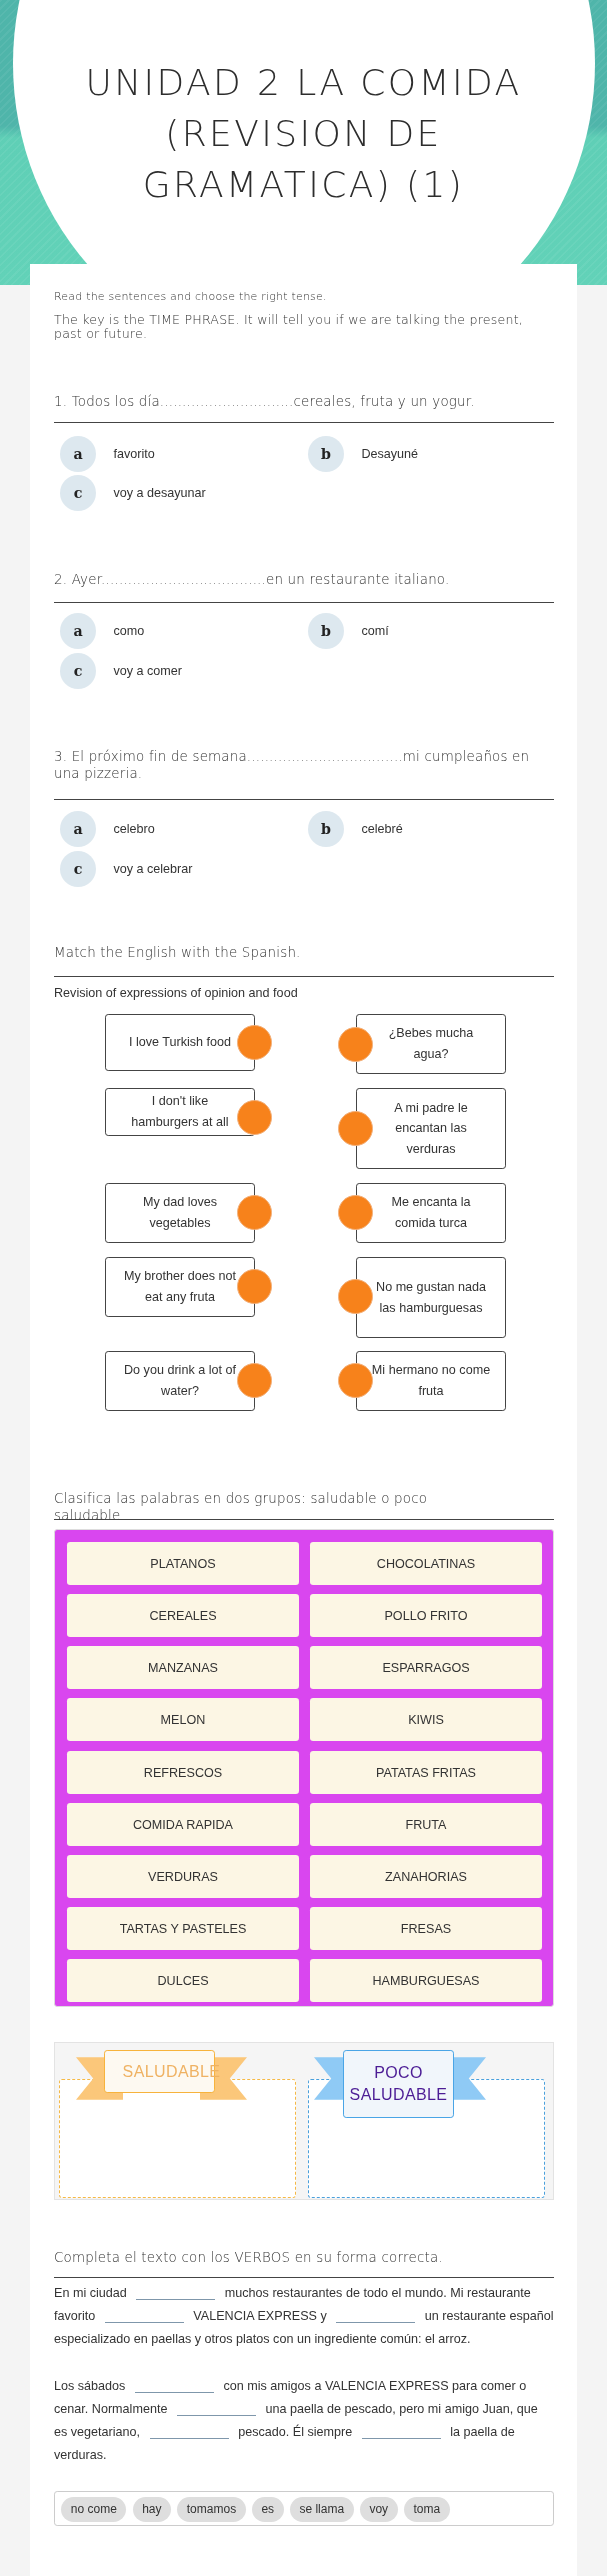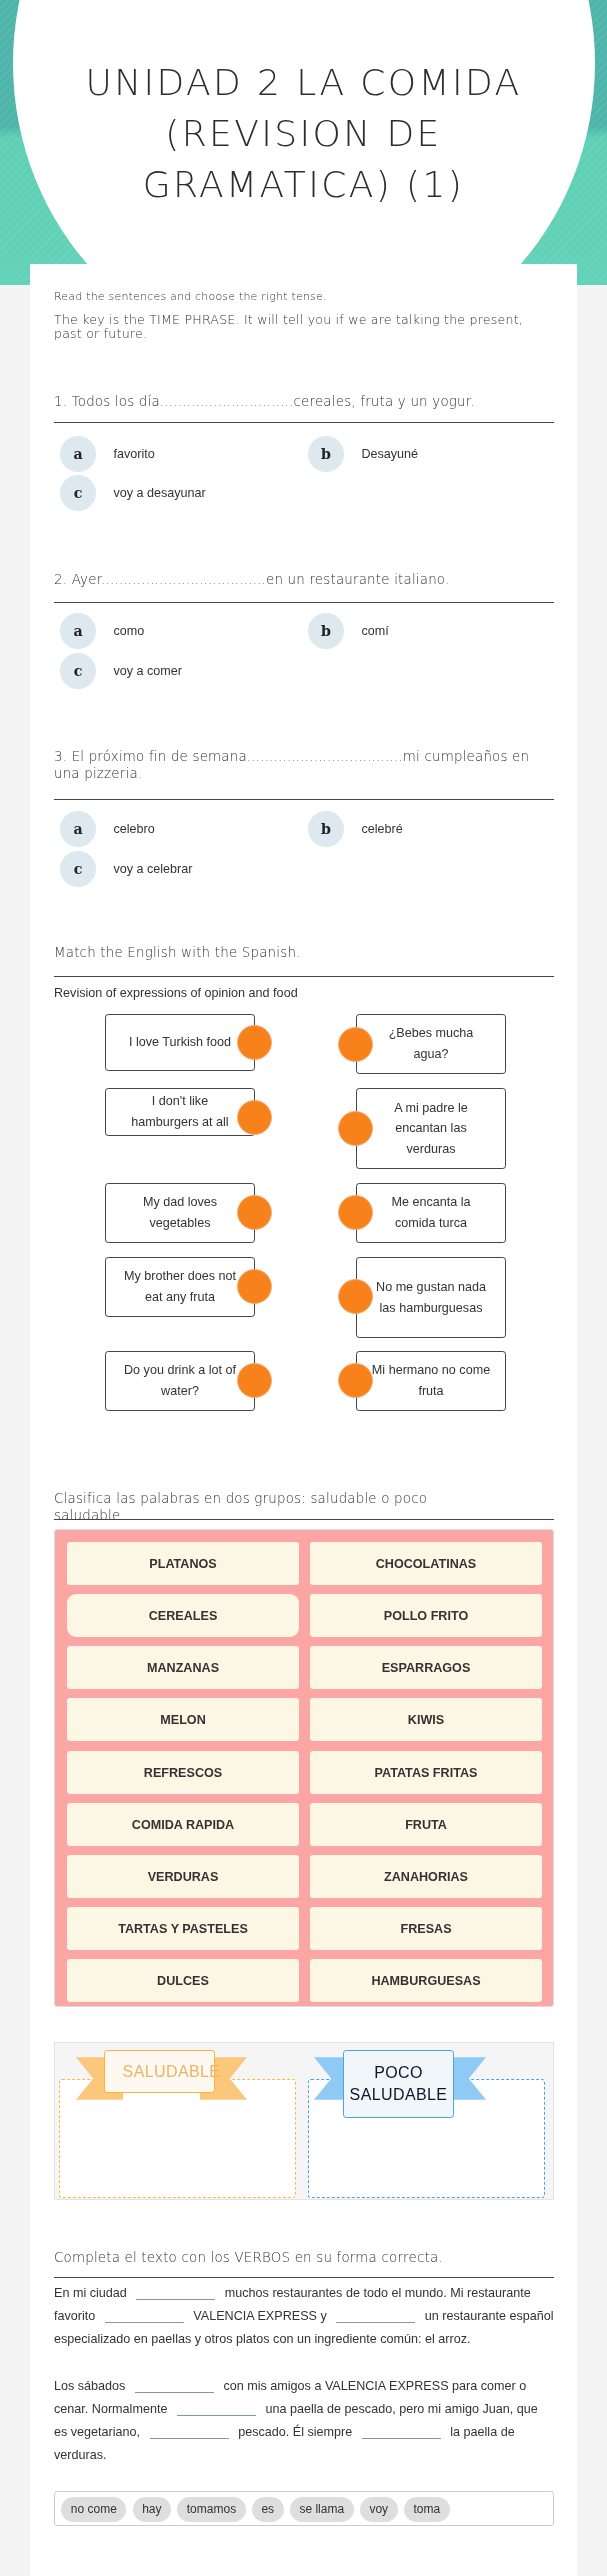--- a/index.html
+++ b/index.html
@@ -65,21 +65,21 @@
     text-align: center; font-size: 12.6px; line-height: 20.6px; color: #333; padding: 3.2px 14.2px;
   }
   .dot {
     position: absolute; width: 35px; height: 35px; border-radius: 50%;
     background: #f7821b; border: 1.6px solid #f3b07a;
   }
 
   
   .cls-box {
     position: absolute; left: 24px; top: 1265px; width: 500px; height: 478px;
-    border: 0.8px solid #ddd; border-radius: 3.2px; background: #fca5a5; font-weight: bold;
+    border: 0.8px solid #ddd; border-radius: 3.2px; background: #d946ef;
   }
   .chip {
     position: absolute; width: 232px; height: 43px;
     background: #fcf6e4; border-radius: 3.2px;
     display: flex; align-items: center; justify-content: center;
     font-size: 12.6px; color: #333;
   }
 
   
   .drop-wrap {
@@ -88,21 +88,21 @@
   }
   .zone { position: absolute; top: 36px; width: 237px; height: 119px; border: 1.6px dashed; border-radius: 3.2px; background: #fff; }
   .zone.orange { left: 4px; border-color: #f5b945; }
   .zone.blue { left: 253px; border-color: #4aa0dc; }
   .ribbon-tail { position: absolute; width: 47px; height: 43px; }
   .banner {
     position: absolute; display: flex; align-items: center; justify-content: center; text-align: center;
     font-size: 16px; letter-spacing: 0.4px; line-height: 22px; border-radius: 3.2px;
   }
   .banner.orange { left: 49px; top: 7.1px; width: 111px; height: 43px; background: #fdf9f1; border: 1.6px solid #f7b33c; color: #efb263; padding-left: 24px; }
-  .banner.blue { left: 288px; top: 7.1px; width: 111px; height: 68px; background: #f1f6fb; border: 1.6px solid #4aa5e6; color: #0f172a; }
+  .banner.blue { left: 288px; top: 7.1px; width: 111px; height: 68px; background: #f1f6fb; border: 1.6px solid #4aa5e6; color: #4c1d95; }
 
   
   .para { font-size: 12.6px; line-height: 23px; color: #333; }
   .blank {
     display: inline-block; width: 79px; height: 14.2px; border-bottom: 0.8px solid #7f97ab;
     vertical-align: -3.2px; margin: 0 9.5px;
   }
   .bank {
     position: absolute; left: 24px; top: 2227px; width: 500px; height: 35px;
     border: 0.8px solid #ccc; border-radius: 3.2px; padding: 4.7px 6.3px; display: flex; gap: 6.3px;
@@ -197,21 +197,21 @@
   <div class="mbox" style="left:75px; top:1087px; height:60px;">Do you drink a lot of water?</div>
   <div class="dot" style="left:207px; top:1099px;"></div>
   <div class="mbox" style="left:326px; top:1087px; height:60px;">Mi hermano no come fruta</div>
   <div class="dot" style="left:308px; top:1099px;"></div>
 
   <div class="sec hand heading" style="top:1201px; width:443px;margin-top:26px;">Clasifica las palabras en dos grupos: saludable o poco saludable</div>
   <div class="rule" style="top:1255px;"></div>
   <div class="cls-box">
     <div class="chip" style="left:12px; top:12px;">PLATANOS</div>
     <div class="chip" style="left:255px; top:12px;">CHOCOLATINAS</div>
-    <div class="chip" style="left:12px; top:64px;border-radius:9px;">CEREALES</div>
+    <div class="chip" style="left:12px; top:64px;">CEREALES</div>
     <div class="chip" style="left:255px; top:64px;">POLLO FRITO</div>
     <div class="chip" style="left:12px; top:116px;">MANZANAS</div>
     <div class="chip" style="left:255px; top:116px;">ESPARRAGOS</div>
     <div class="chip" style="left:12px; top:168px;">MELON</div>
     <div class="chip" style="left:255px; top:168px;">KIWIS</div>
     <div class="chip" style="left:12px; top:221px;">REFRESCOS</div>
     <div class="chip" style="left:255px; top:221px;">PATATAS FRITAS</div>
     <div class="chip" style="left:12px; top:273px;">COMIDA RAPIDA</div>
     <div class="chip" style="left:255px; top:273px;">FRUTA</div>
     <div class="chip" style="left:12px; top:325px;">VERDURAS</div>

